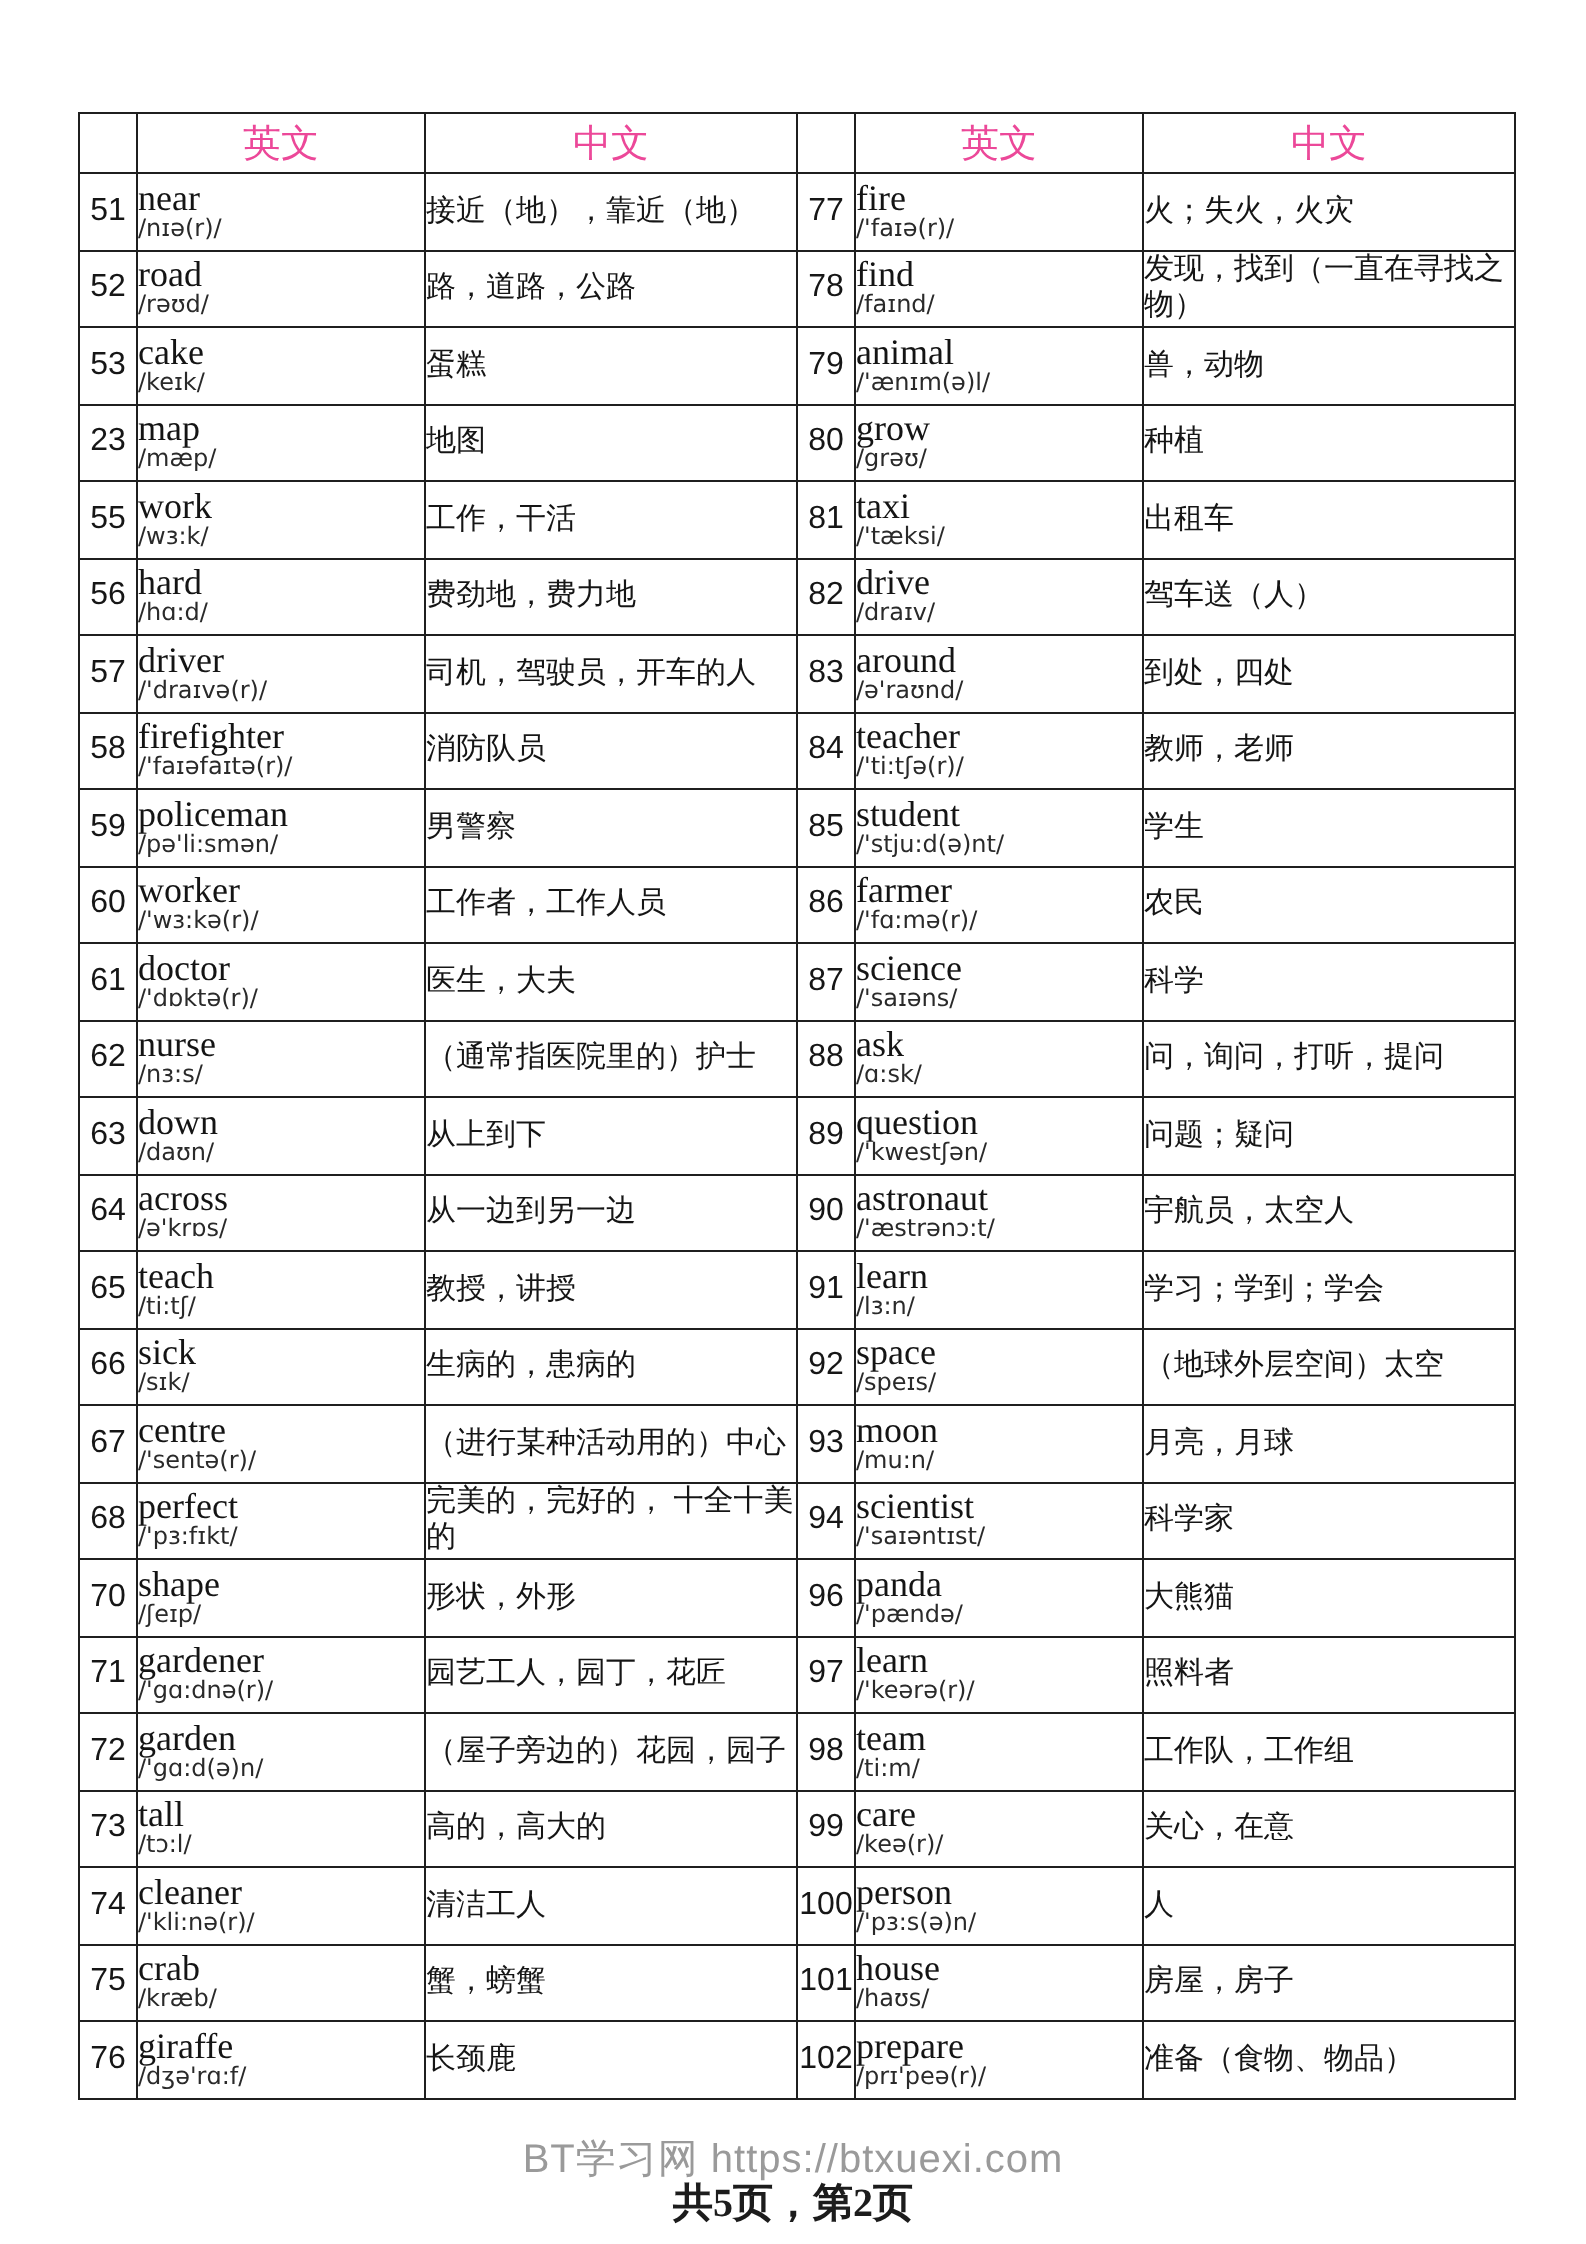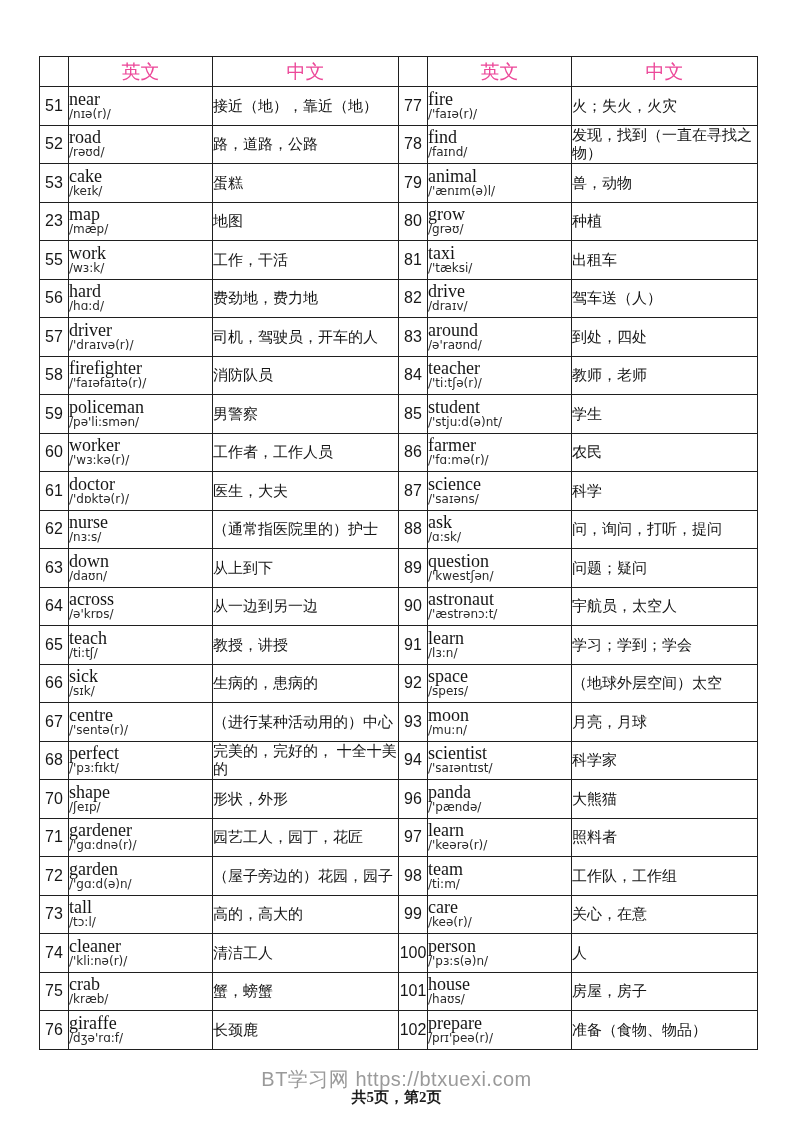--- a/index.html
+++ b/index.html
@@ -76,21 +76,21 @@
     font-family: "Liberation Sans", "DejaVu Sans", sans-serif;
     font-size: 20px;
     color: #9a9a9a;
     letter-spacing: 0.5px;
   }
   .footer-page {
     position: absolute;
     top: 1088px; left: 0; width: 793px;
     text-align: center;
     font-family: "Liberation Serif", "DejaVu Serif", serif;
-    font-size: 15px;
+    font-size: 20px;
     font-weight: bold;
     color: #1c1c1c;
   }
 </style>
 </head>
 <body>
 
 <div class="page">
 
   <table class="vocab">

